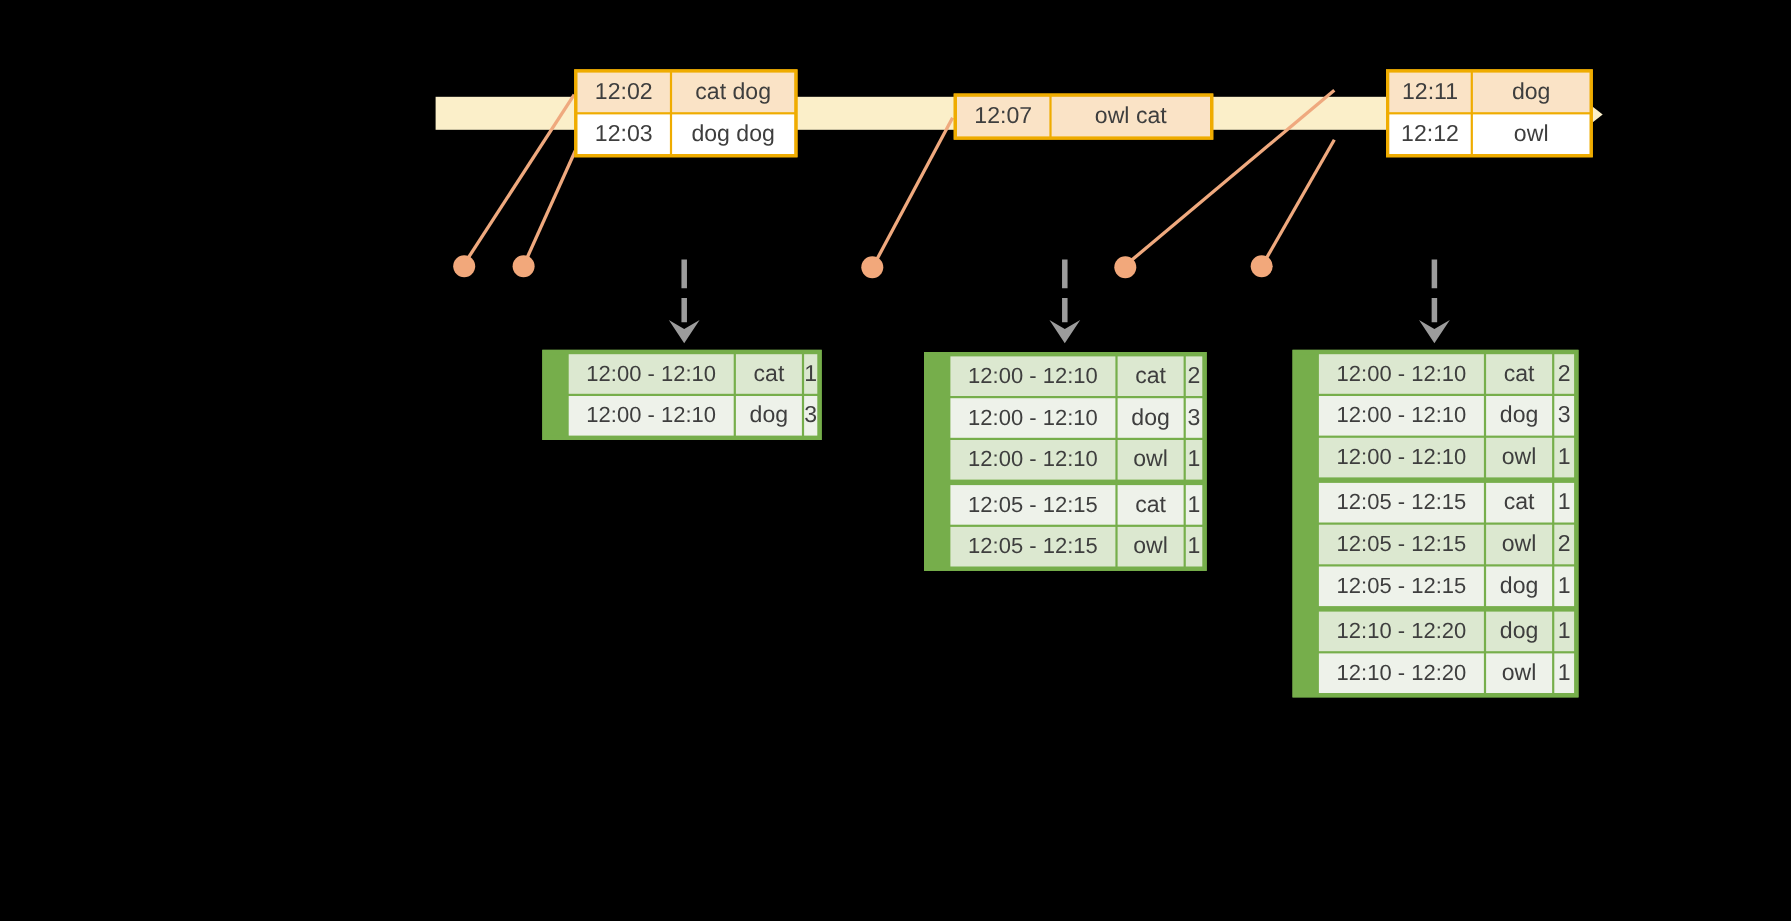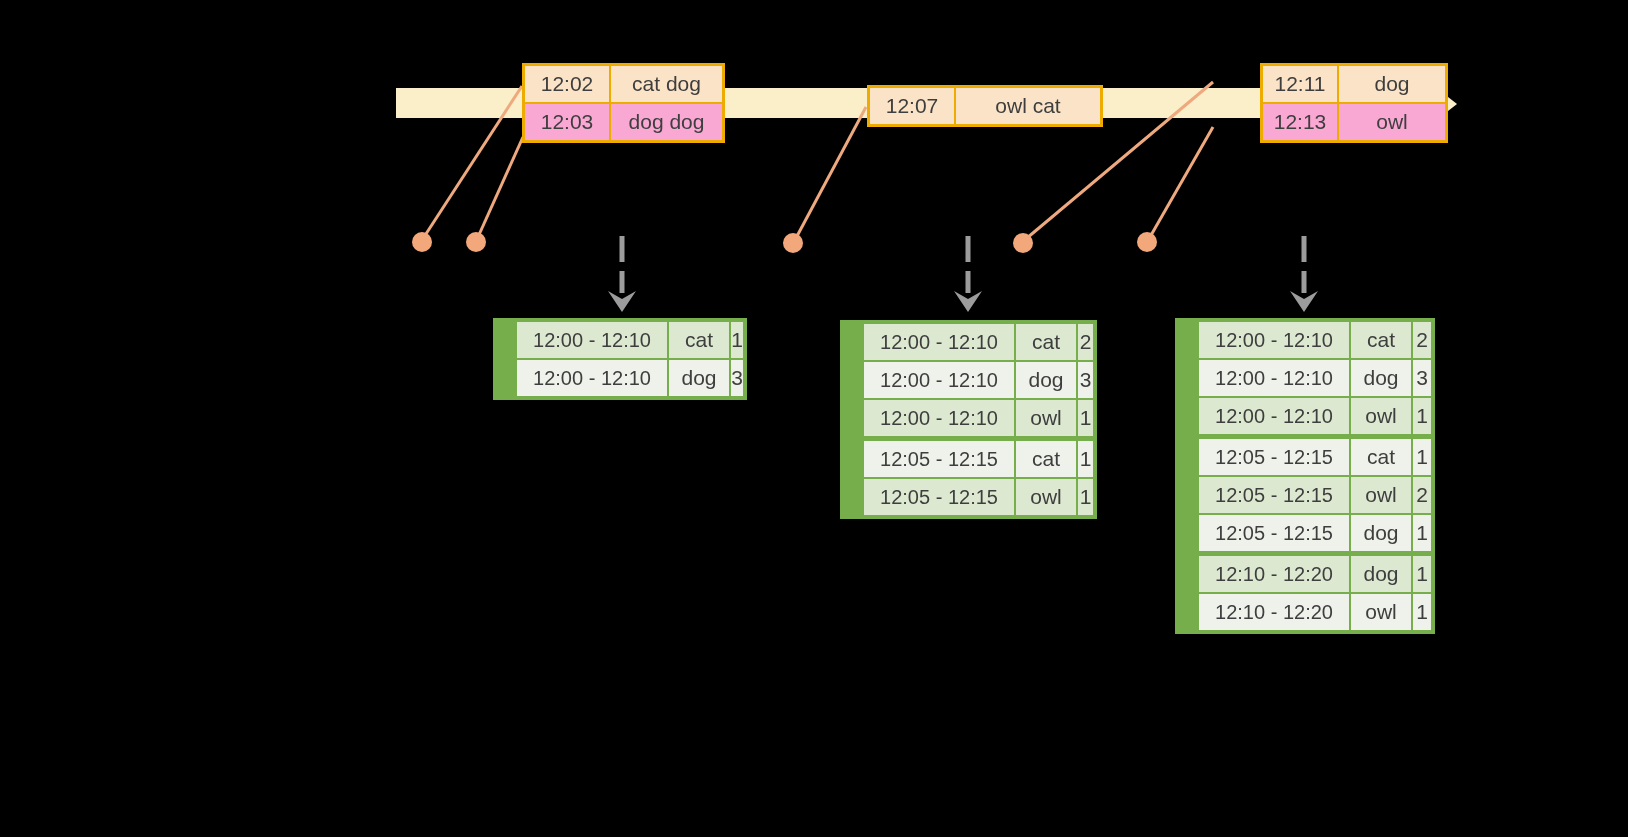--- a/index.html
+++ b/index.html
@@ -20,21 +20,21 @@
   .etbl{background:#efac00;border:3px solid #efac00;}
   .gtbl{background:#76ae4b;border:4px solid #76ae4b;}
   .row{display:grid;gap:2px;}
   .row>div{height:36px;line-height:36px;text-align:center;font-size:21px;
            white-space:nowrap;overflow:hidden;}
   .gstart{margin-top:3px;}
 
   .etbl .row{grid-template-columns:84px 1fr;}
   .et3 .row{grid-template-columns:74px 1fr;}
   .etbl .d>div{background:#fae3c6;}
-  .etbl .l>div{background:#f9a8d4;}
+  .etbl .l>div{background:#ffffff;}
 
   .gtbl .row{grid-template-columns:150px 60px 1fr;padding-left:20px;}
   .gtbl .d>div{background:#dce8d0;}
   .gtbl .l>div{background:#eef2ea;}
   .gtbl .row>div:first-child{font-size:20px;}
 
   .et1{left:522px;top:63px;width:203px;}
   .et2{left:867px;top:85px;width:236px;}
   .et3{left:1213px;top:63px;width:188px;margin-left:47px;}
 
@@ -95,21 +95,21 @@
       <div>owl cat</div>
     </div>
   </div>
 
   <div class="tbl etbl et3">
     <div class="row d">
       <div>12:11</div>
       <div>dog</div>
     </div>
     <div class="row l">
-      <div>12:13</div>
+      <div>12:12</div>
       <div>owl</div>
     </div>
   </div>
 
   <div class="tbl gtbl gt1">
     <div class="row d">
       <div>12:00 - 12:10</div>
       <div>cat</div>
       <div>1</div>
     </div>

